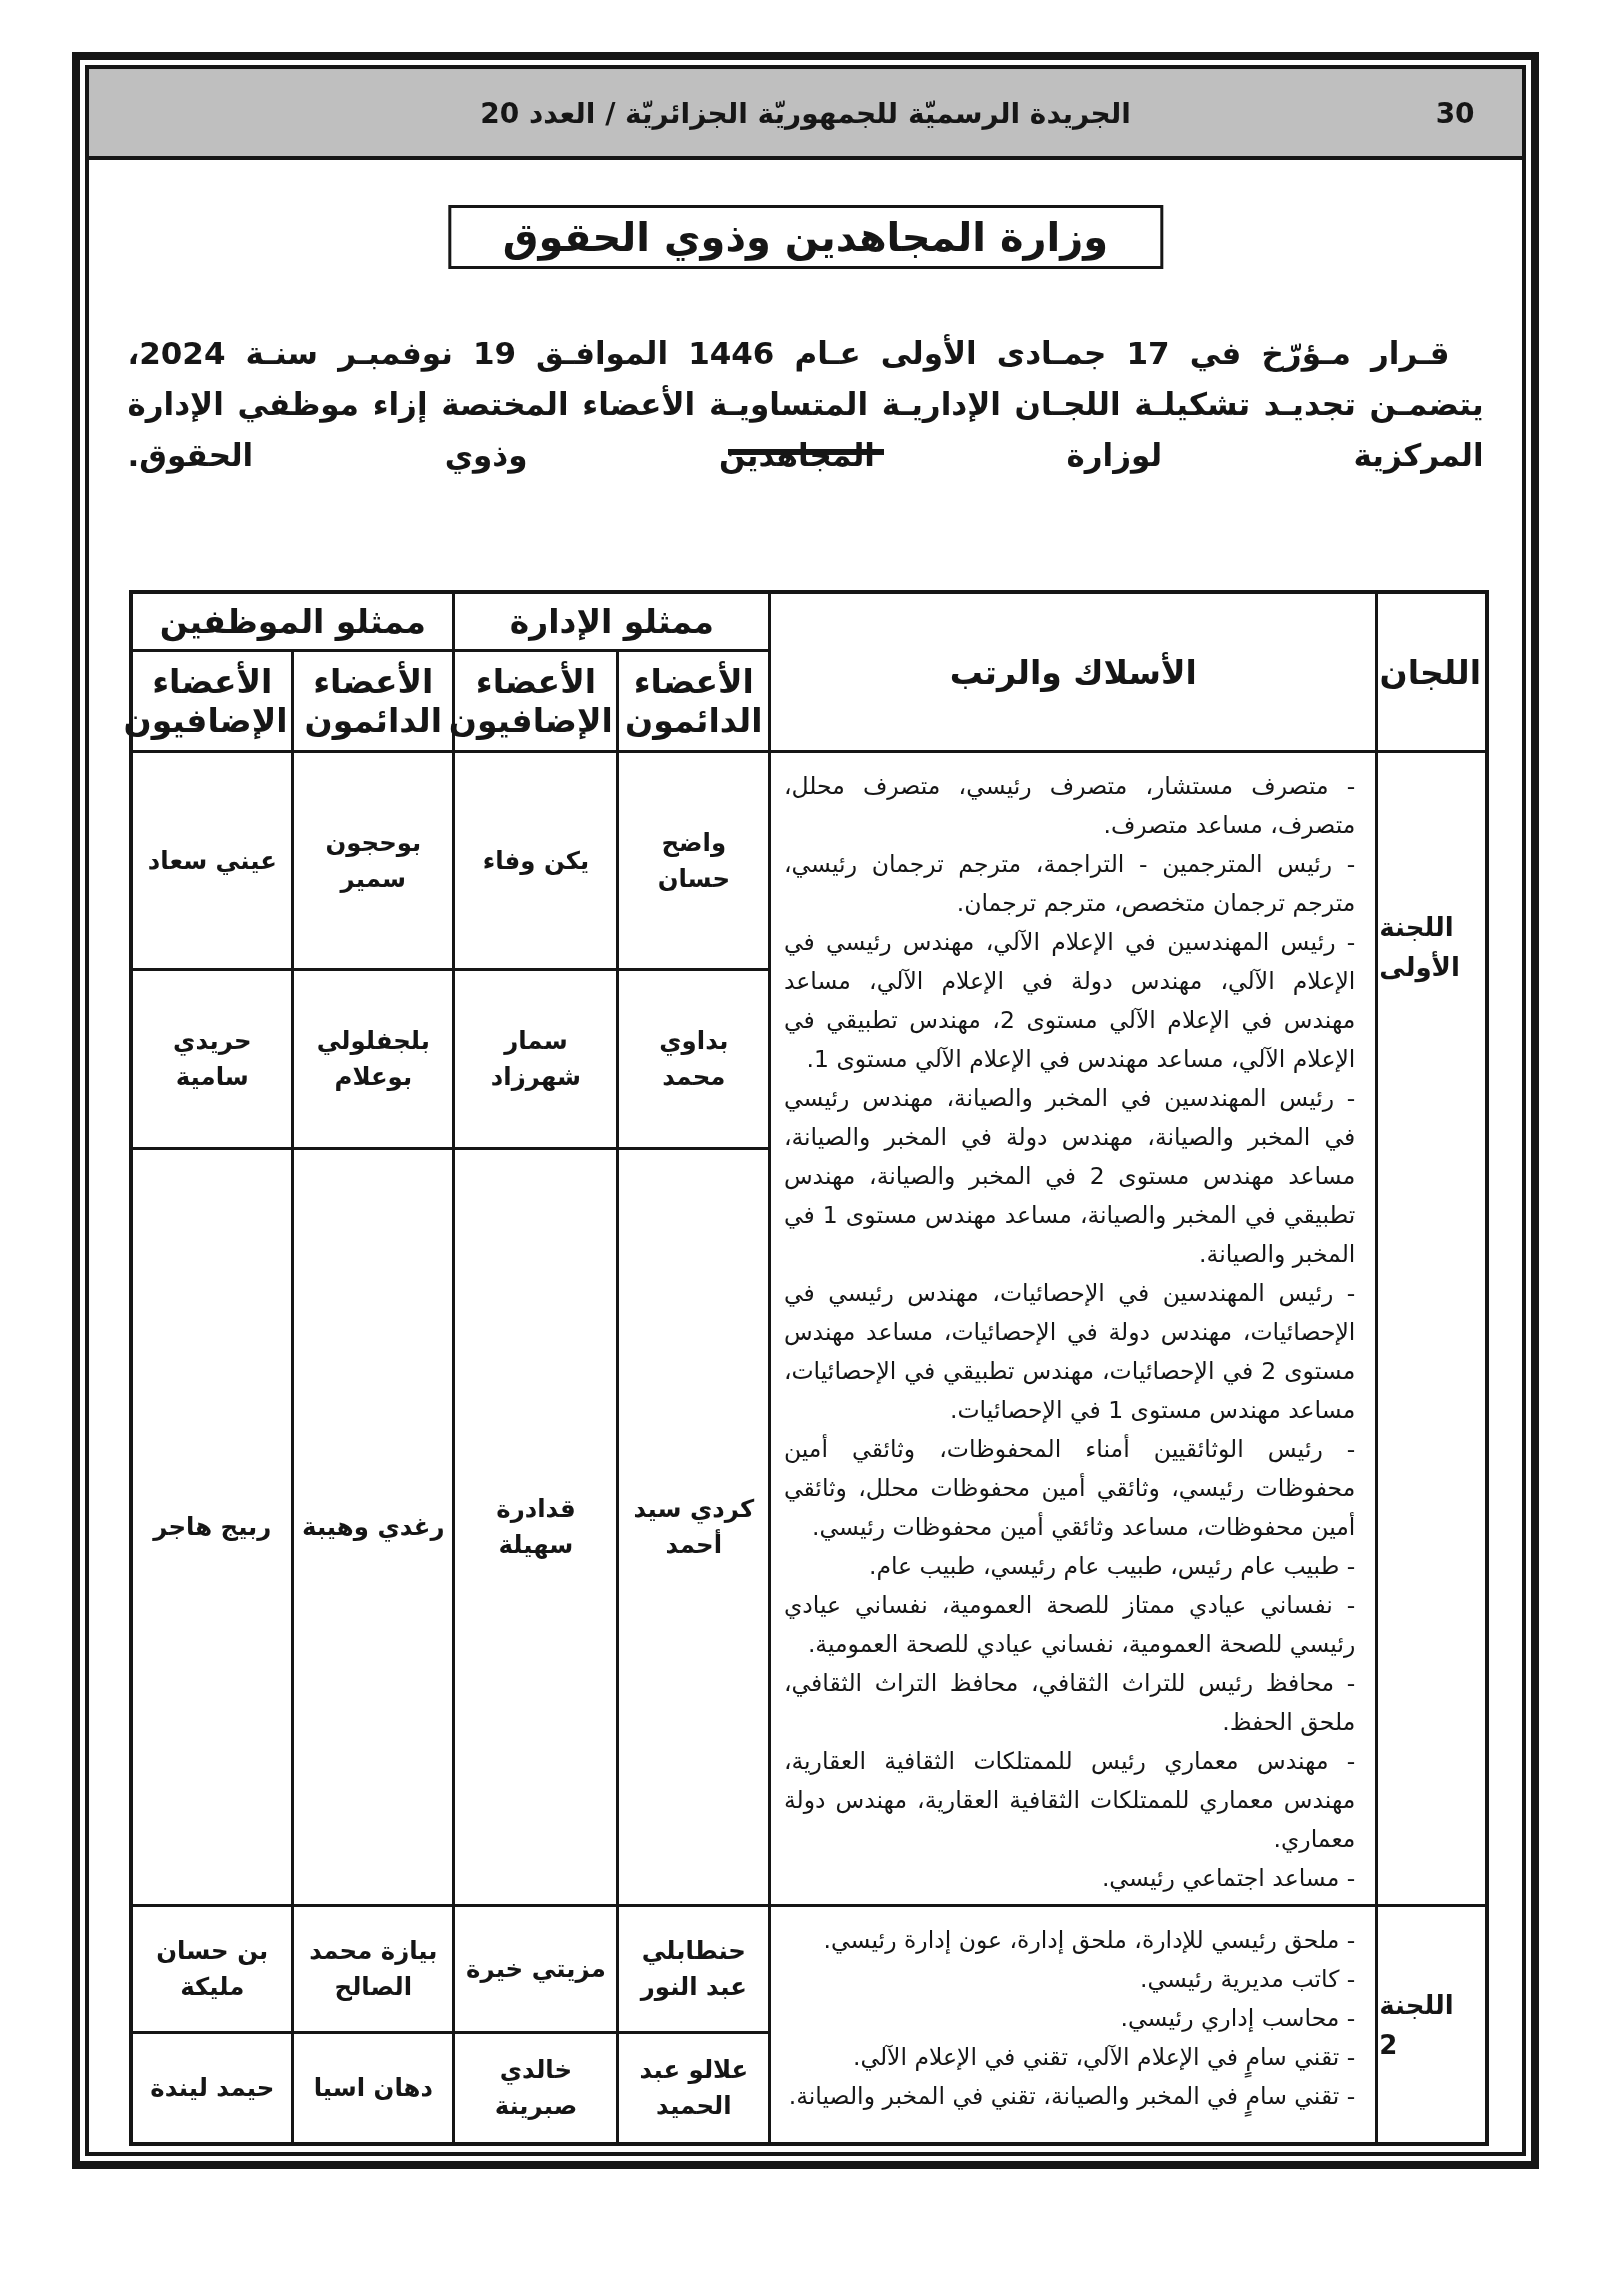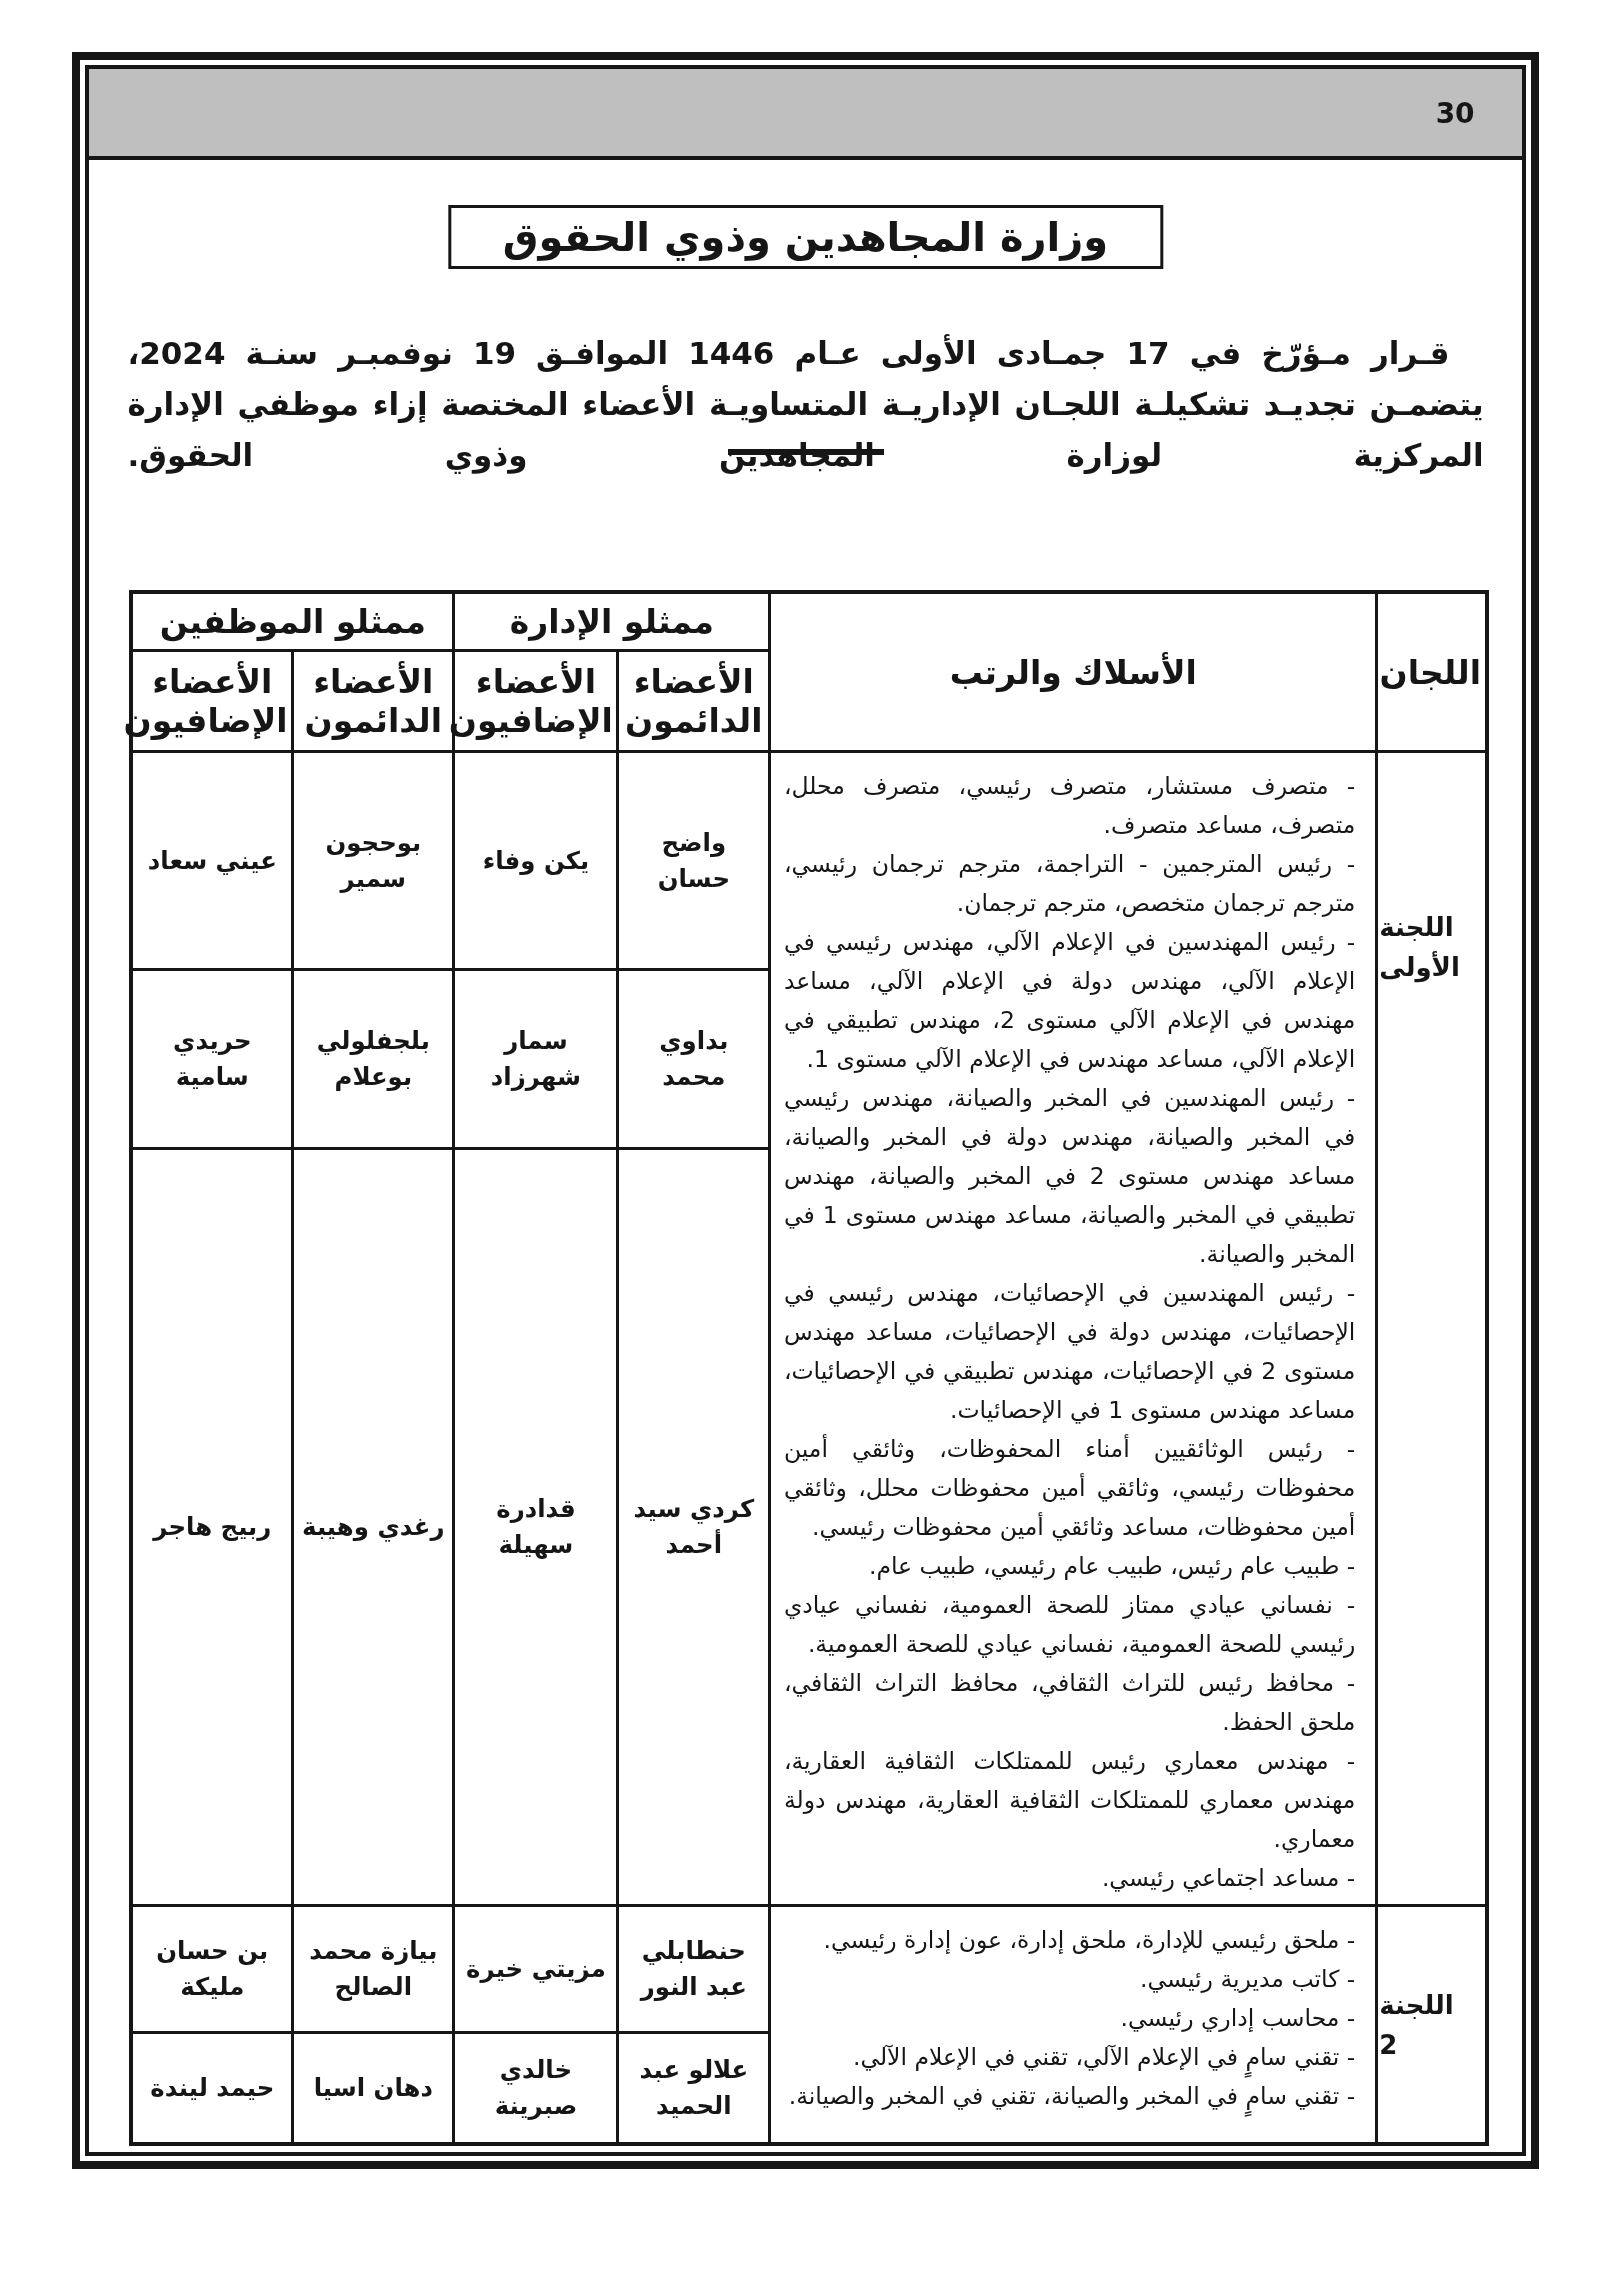--- a/index.html
+++ b/index.html
@@ -50,20 +50,21 @@
   .rank-item{font-size:23.5px;line-height:39px;text-align:justify;margin:0;direction:rtl;}
 </style>
 </head>
 <body>
 
 <div id="page">
   <div class="frame">
     <div class="inner">
 
       <div class="masthead">
+        <div class="jtitle">الجريدة الرسميّة للجمهوريّة الجزائريّة / العدد 20</div>
         <div class="pagenum">30</div>
       </div>
 
       <div class="ministry-box">
         <span>وزارة المجاهدين وذوي الحقوق</span>
       </div>
 
       <div class="decree-summary">قـرار مـؤرّخ في 17 جمـادى الأولى عـام 1446 الموافـق 19 نوفمبـر سنـة 2024، يتضمـن تجديـد تشكيلـة اللجـان الإداريـة المتساويـة الأعضاء المختصة إزاء موظفي الإدارة المركزية لوزارة المجاهدين وذوي الحقوق.</div>
 
       <div class="rule-divider"></div>

